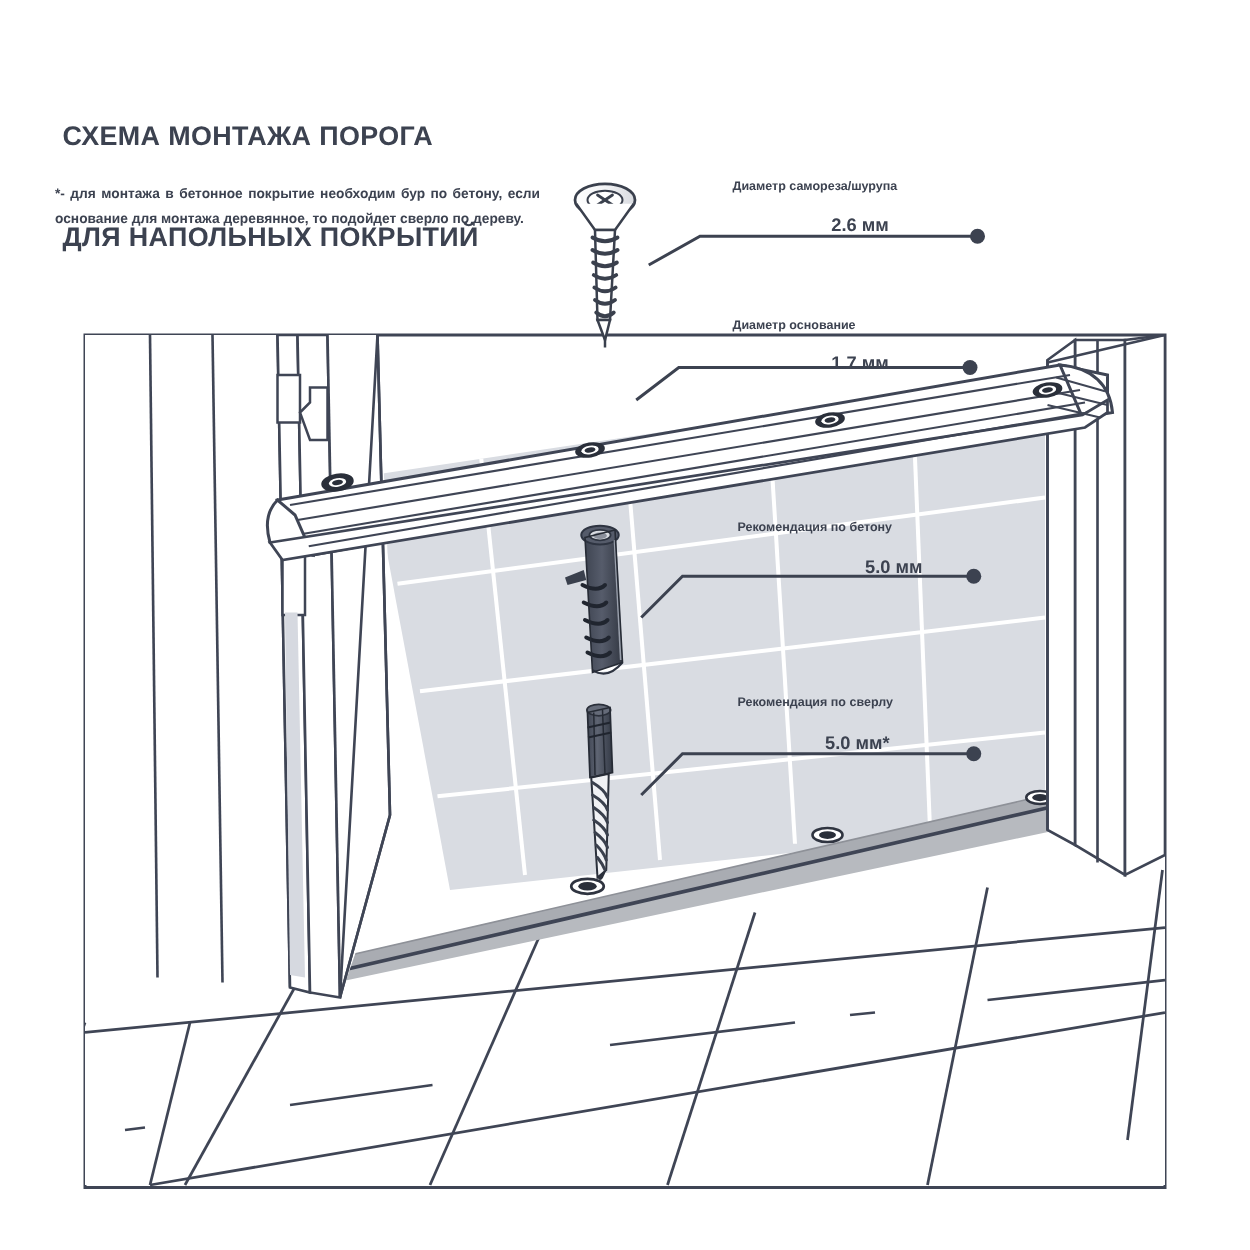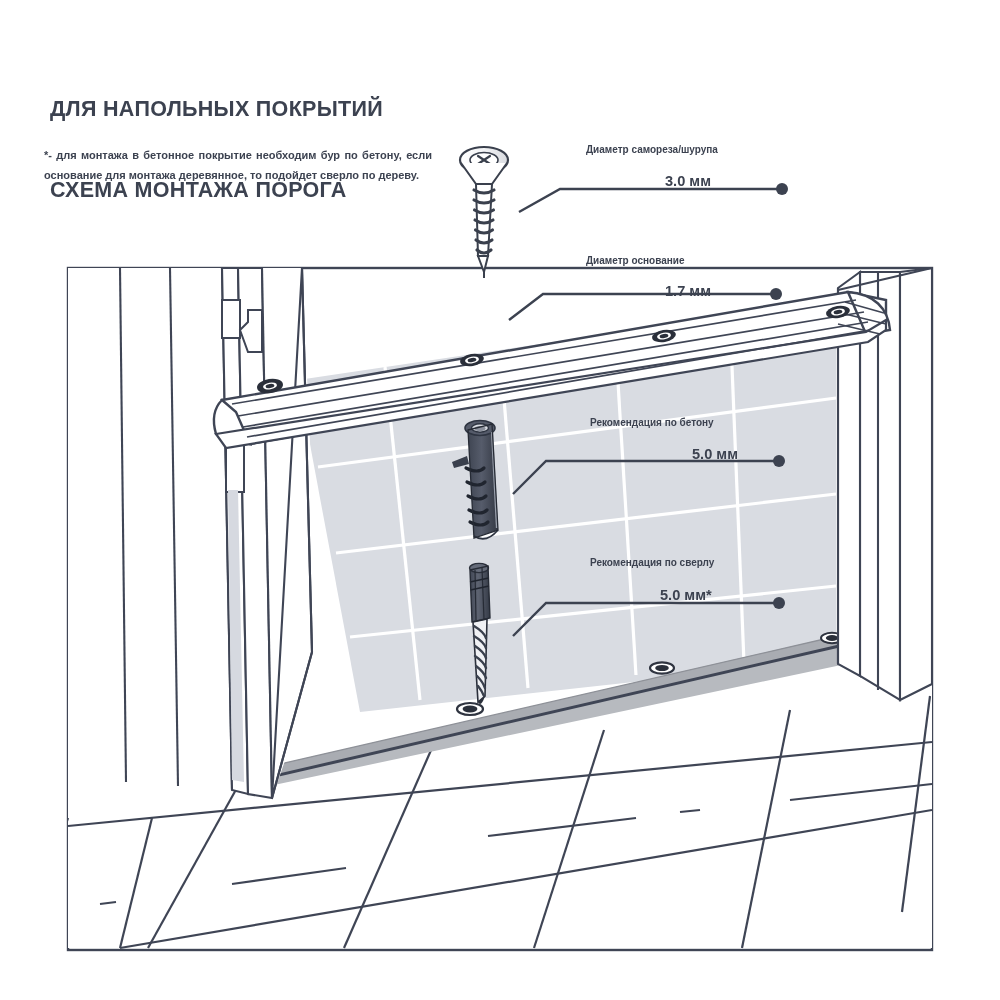--- a/index.html
+++ b/index.html
@@ -355,28 +355,28 @@
       <path d="M 513 494 L 546 461 L 779 461"></path>
       <circle cx="779" cy="461" r="6" fill="#3c4250" stroke="none"></circle>
 
       <path d="M 513 636 L 546 603 L 779 603"></path>
       <circle cx="779" cy="603" r="6" fill="#3c4250" stroke="none"></circle>
     </g>
 
   </svg>
 
   <div id="title" class="htext">
+    <div>СХЕМА МОНТАЖА ПОРОГА</div>
     <div>ДЛЯ НАПОЛЬНЫХ ПОКРЫТИЙ</div>
-    <div>СХЕМА МОНТАЖА ПОРОГА</div>
   </div>
 
   <div id="footnote" class="htext">*- для монтажа в бетонное покрытие необходим бур по бетону, если основание для монтажа деревянное, то подойдет сверло по дереву.</div>
 
   <div id="c1t" class="htext cal-title">Диаметр самореза/шурупа</div>
-  <div id="c1v" class="htext cal-value">3.0 мм</div>
+  <div id="c1v" class="htext cal-value">2.6 мм</div>
 
   <div id="c2t" class="htext cal-title">Диаметр основание</div>
   <div id="c2v" class="htext cal-value">1.7 мм</div>
 
   <div id="c3t" class="htext cal-title">Рекомендация по бетону</div>
   <div id="c3v" class="htext cal-value">5.0 мм</div>
 
   <div id="c4t" class="htext cal-title">Рекомендация по сверлу</div>
   <div id="c4v" class="htext cal-value">5.0 мм*</div>
 

